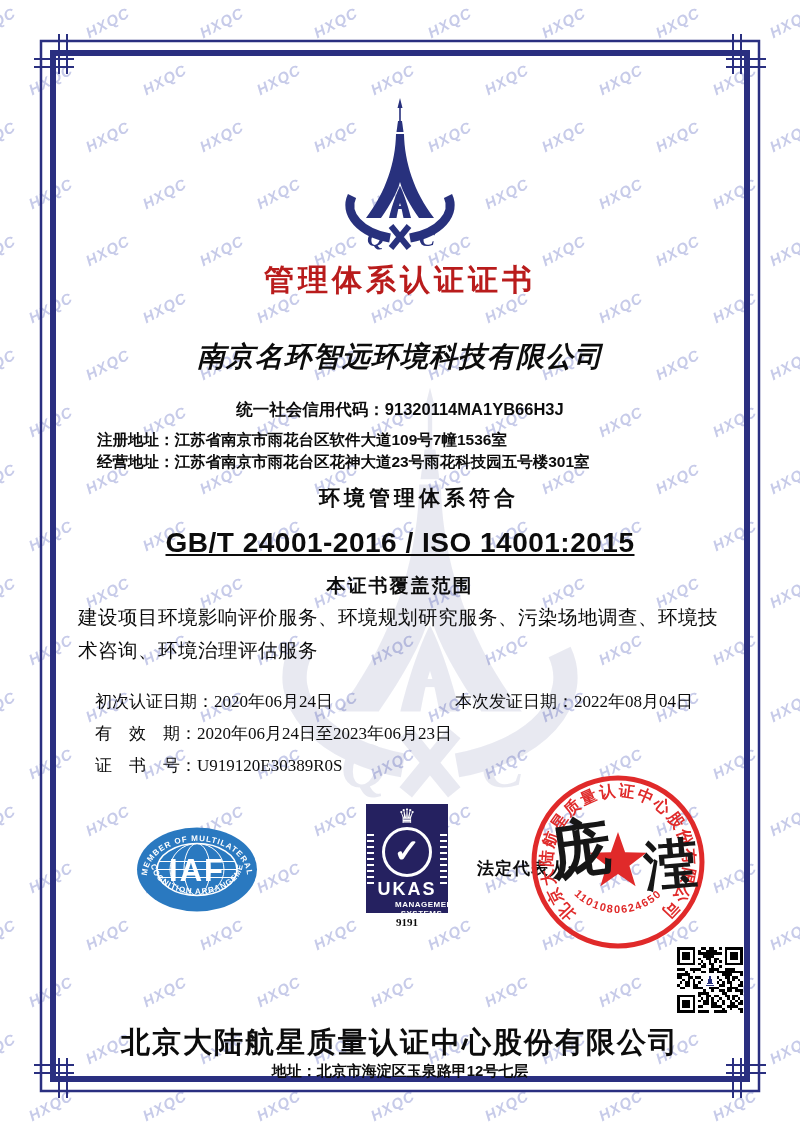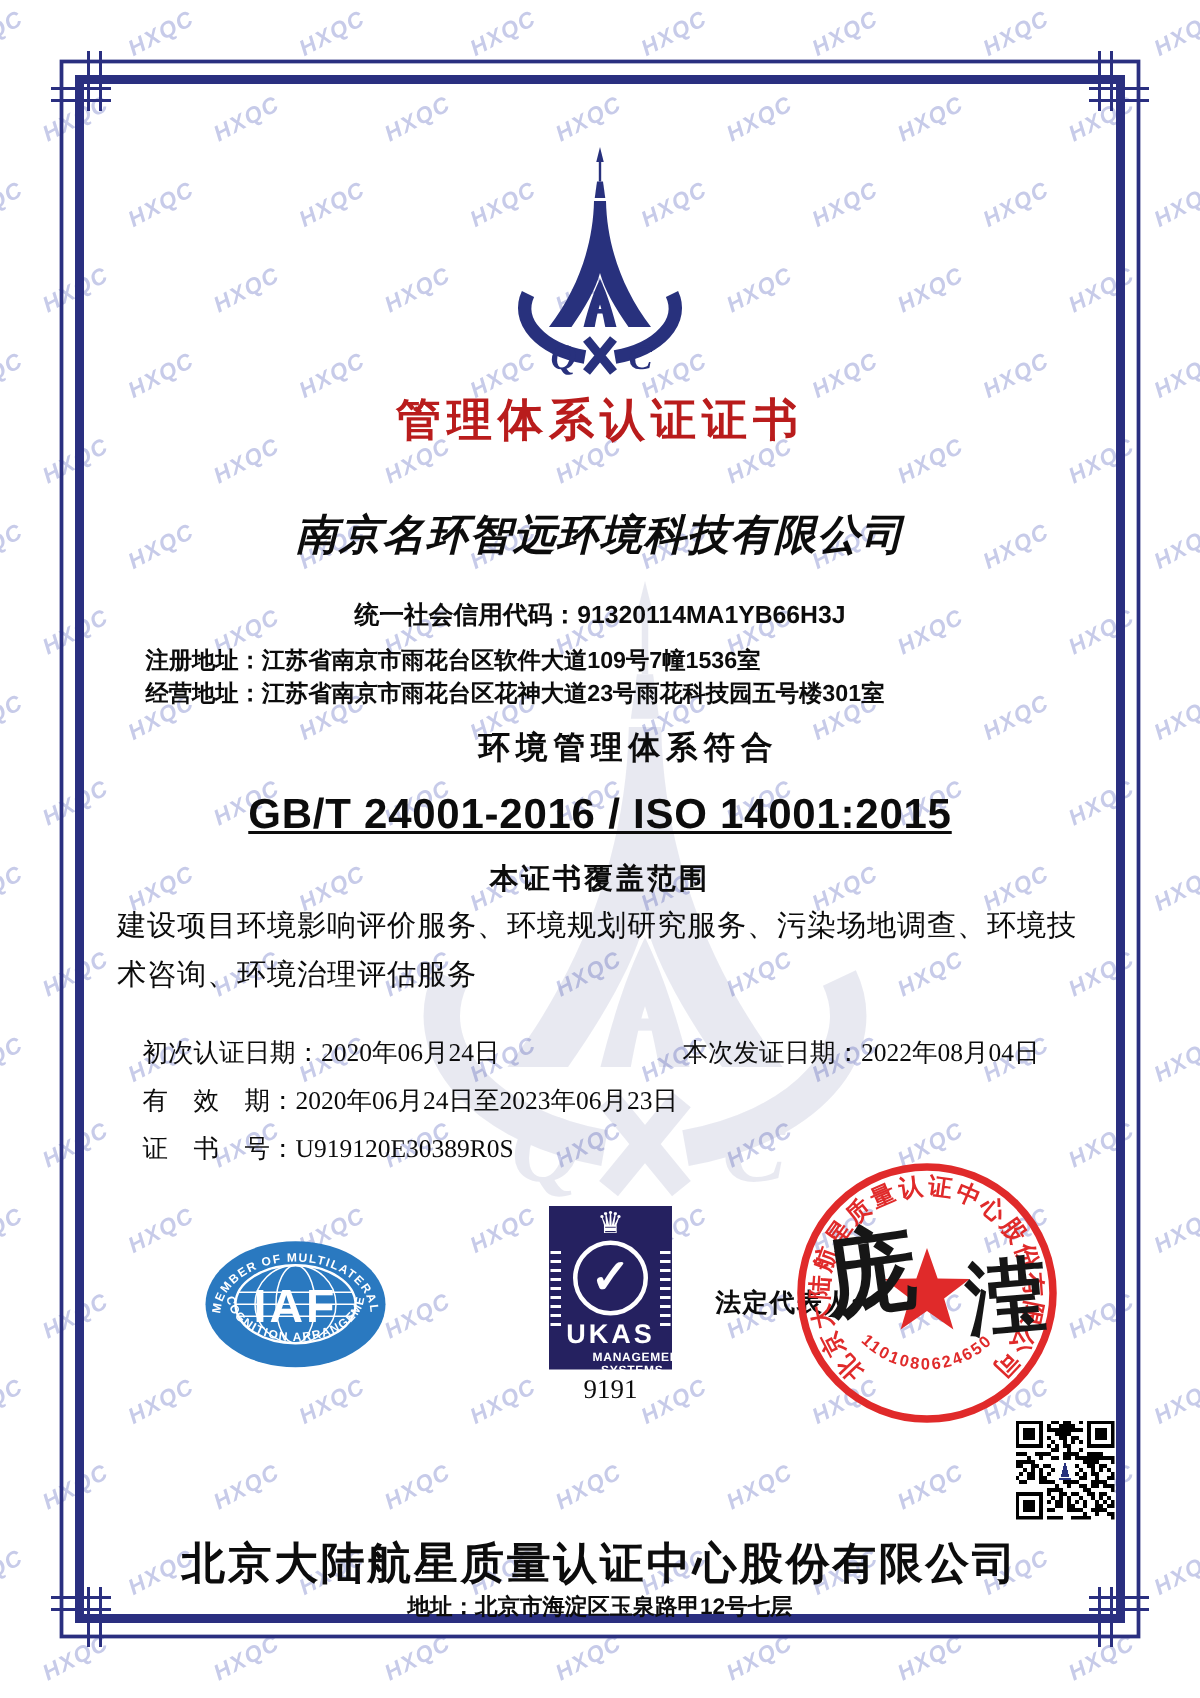--- a/index.html
+++ b/index.html
@@ -36,21 +36,21 @@
   .iaf{left:135px;top:826px;width:124px;height:87px;}
   .ukas{left:366px;top:804px;width:82px;height:109px;background:#252160;color:#fff;text-align:center;}
   .ukas .crown{font-size:20px;line-height:22px;margin-top:1px;}
   .ukas .ring{width:44px;height:44px;border:3px solid #fff;border-radius:50%;margin:0 auto;
         font-size:32px;font-weight:bold;line-height:42px;}
   .ukas .nm{font-size:18px;font-weight:bold;letter-spacing:2px;margin-top:2px;}
   .ukas .sub{font-size:8px;letter-spacing:0.5px;line-height:9px;font-weight:bold;margin-left:29px;}
   .ukas .ticks{position:absolute;width:7px;height:52px;top:30px;
         background:repeating-linear-gradient(to bottom,#fff 0 2px,transparent 2px 6px);}
   .ukas .tl{left:1px;} .ukas .tr{right:1px;}
-  .ukas-no{left:366px;top:916px;width:82px;text-align:center;font-size:18px;}
+  .ukas-no{left:366px;top:916px;width:82px;text-align:center;font-size:11px;font-weight:bold;}
 
   .legal-rep{left:477px;top:857px;font-size:17px;font-weight:bold;letter-spacing:1px;}
   .seal{left:528px;top:772px;width:180px;height:180px;}
   .sig{color:#161616;font-weight:bold;line-height:1;}
   .sig1{left:549px;top:818px;font-size:62px;transform:rotate(-8deg);}
   .sig2{left:644px;top:838px;font-size:54px;transform:rotate(-5deg);}
 
   .notes{left:57px;top:958px;width:606px;text-align:center;font-size:13px;line-height:20px;}
   .qr{left:677px;top:947px;width:66px;height:66px;}
   .issuer{top:1023px;font-size:29px;font-weight:bold;letter-spacing:2px;}

